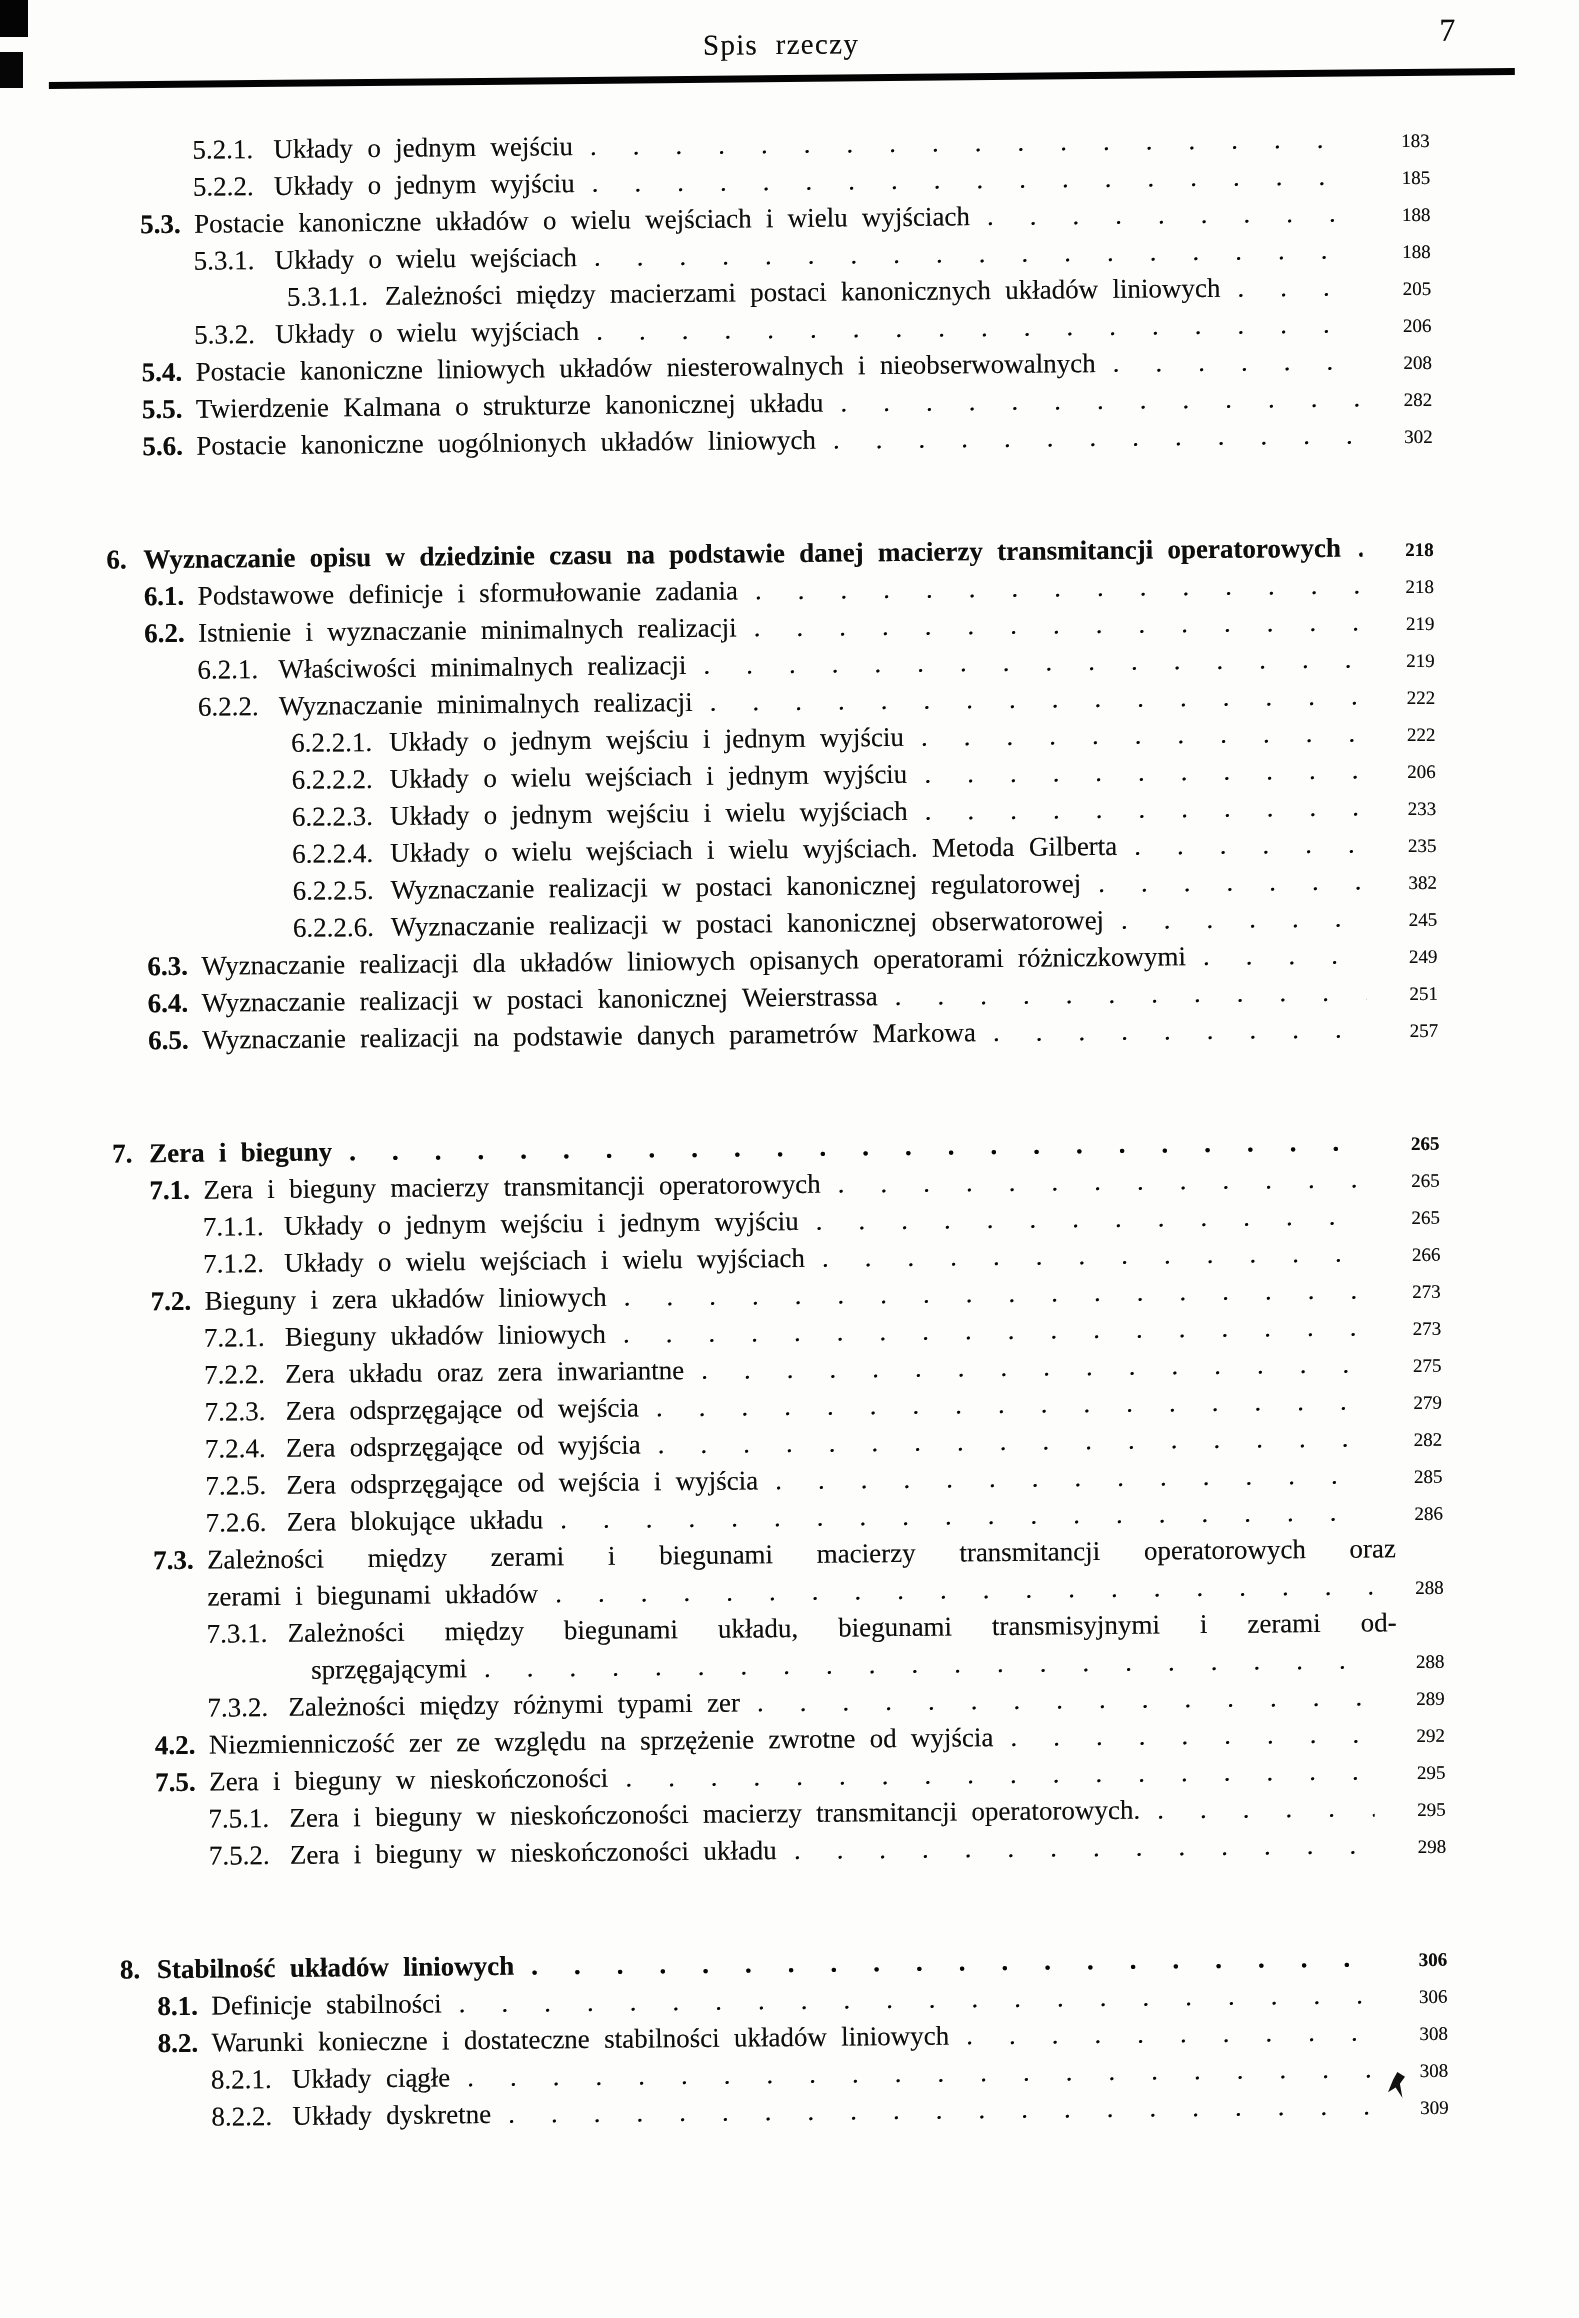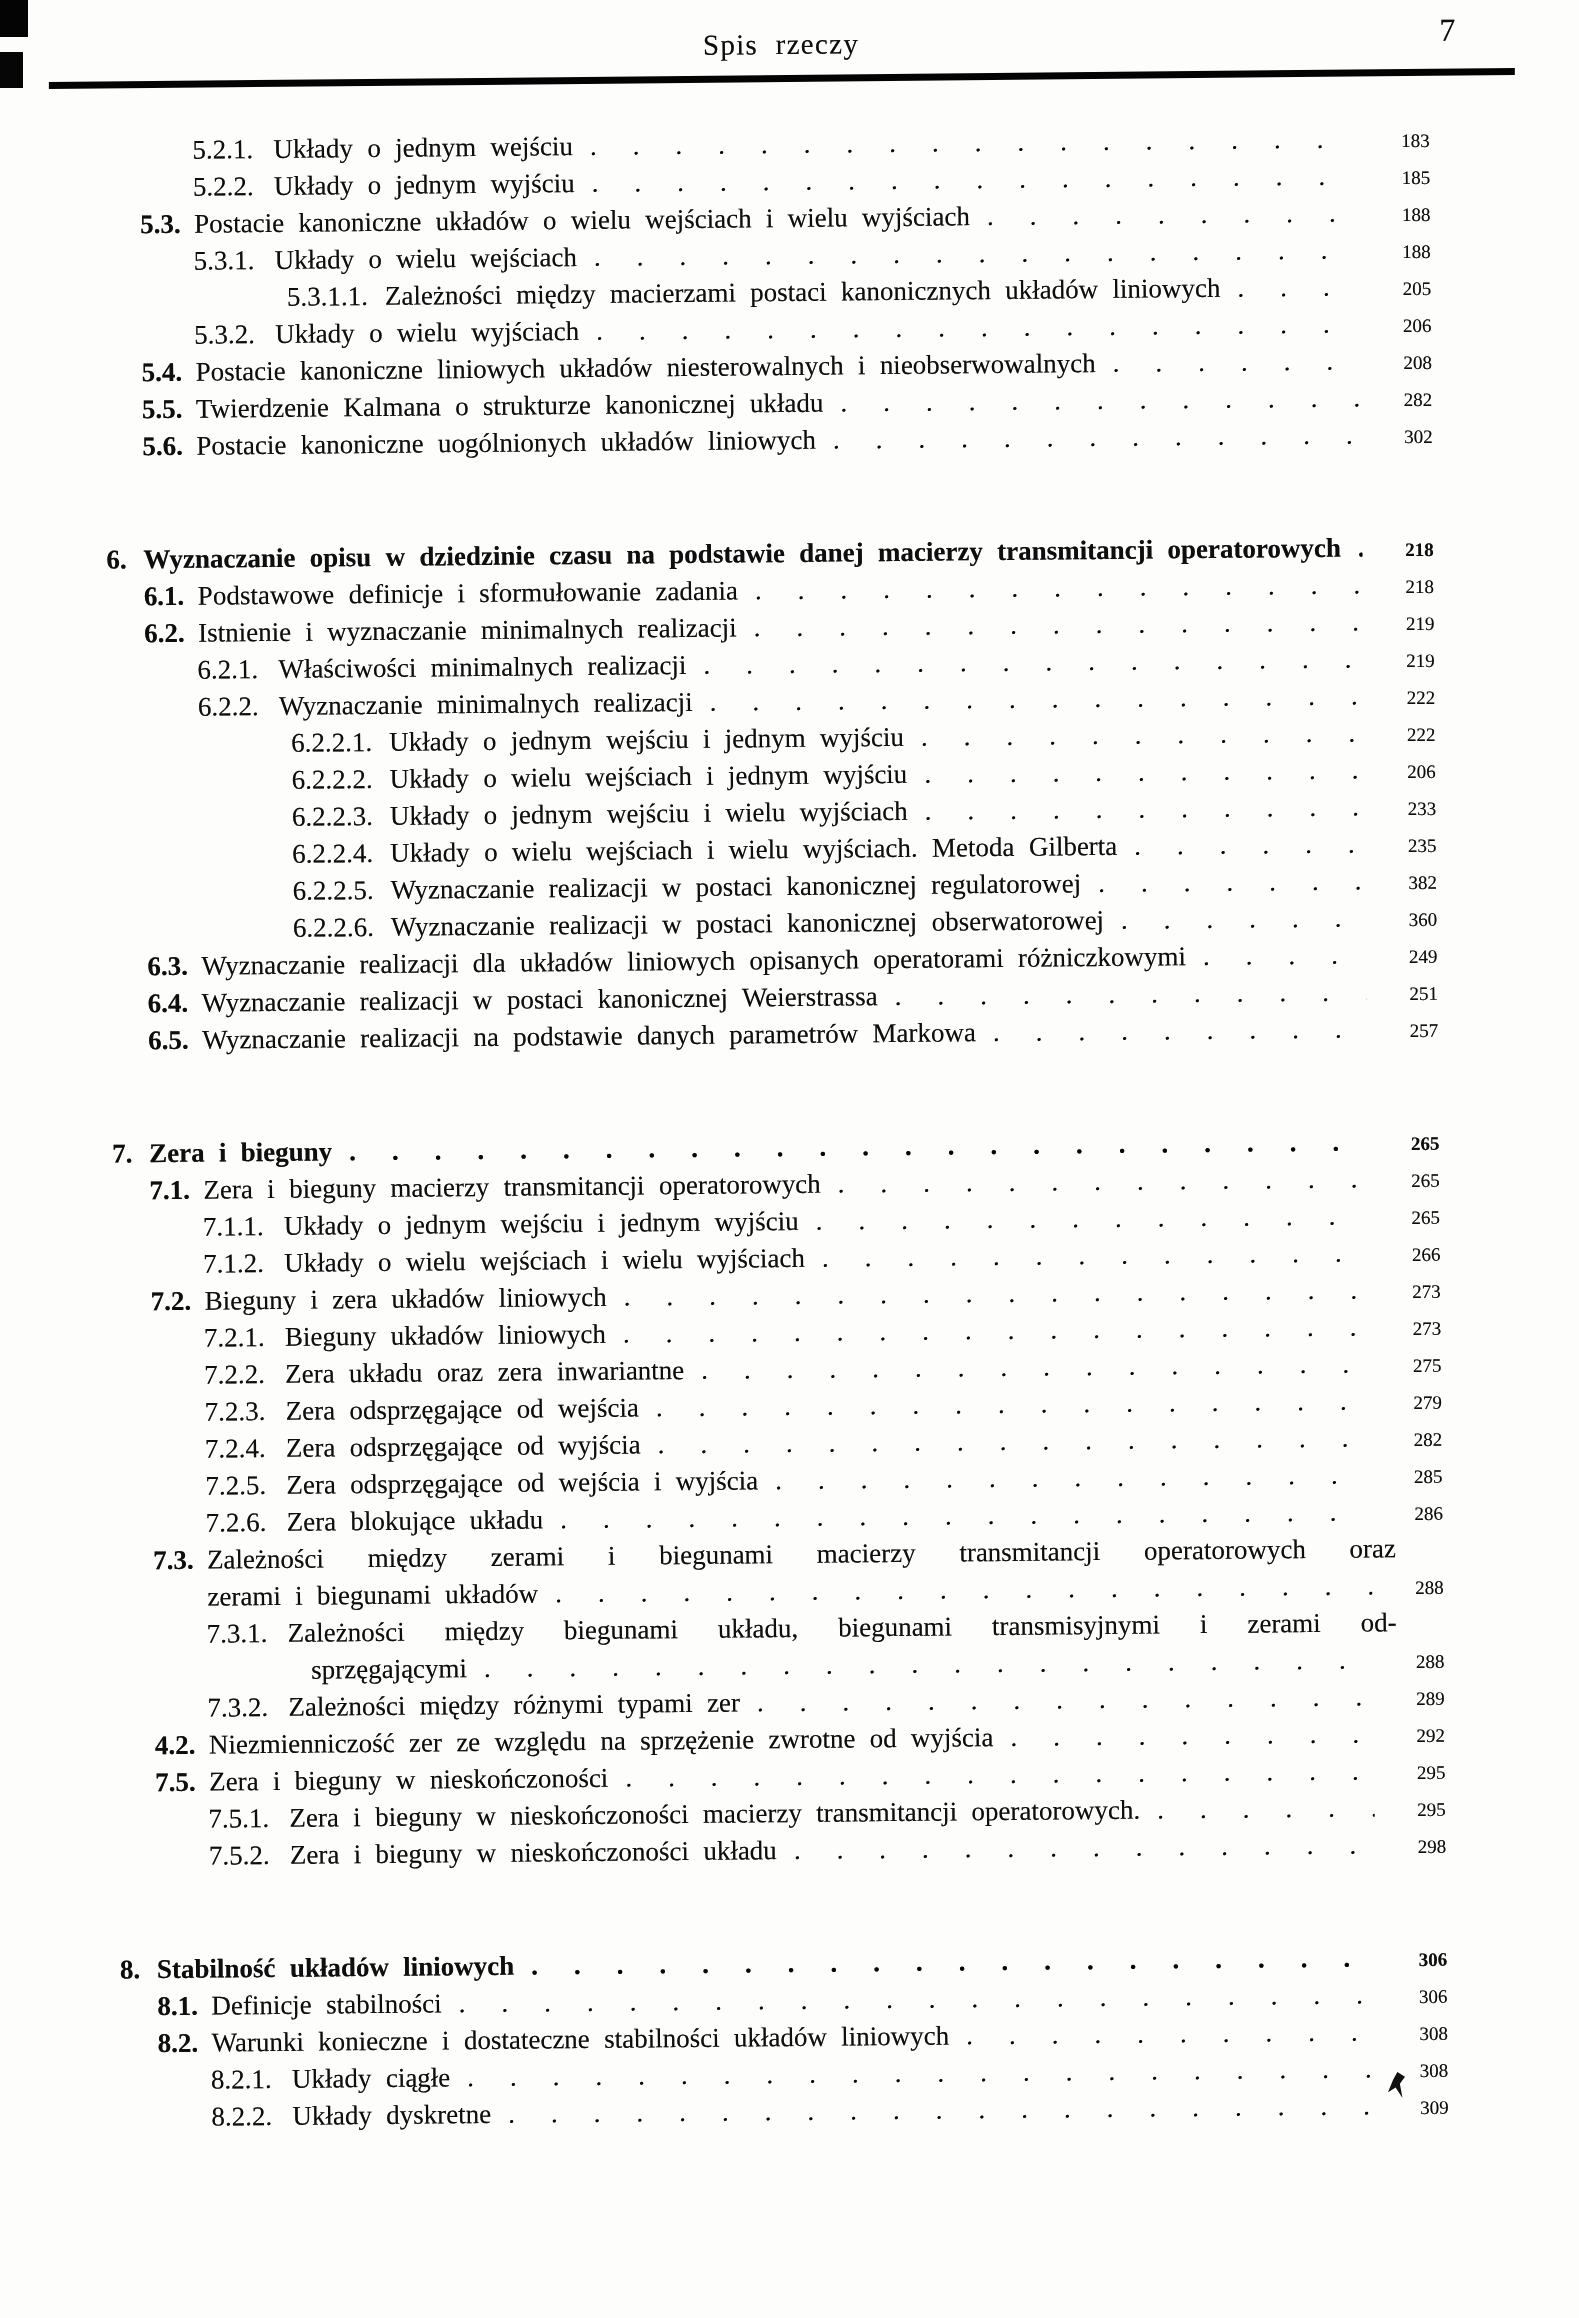--- a/index.html
+++ b/index.html
@@ -197,21 +197,21 @@
         <span class="num">6.2.2.5.</span>
         <span class="title">Wyznaczanie realizacji w postaci kanonicznej regulatorowej</span>
         <span class="leader">........................................</span>
         <span class="page-col">382</span>
         <span class="spacer-right"></span>
       </div>
       <div class="row lvl4">
         <span class="num">6.2.2.6.</span>
         <span class="title">Wyznaczanie realizacji w postaci kanonicznej obserwatorowej</span>
         <span class="leader">........................................</span>
-        <span class="page-col">360</span>
+        <span class="page-col">245</span>
         <span class="spacer-right"></span>
       </div>
       <div class="row lvl2">
         <span class="num">6.3.</span>
         <span class="title">Wyznaczanie realizacji dla układów liniowych opisanych operatorami różniczkowymi</span>
         <span class="leader">........................................</span>
         <span class="page-col">249</span>
         <span class="spacer-right"></span>
       </div>
       <div class="row lvl2">

